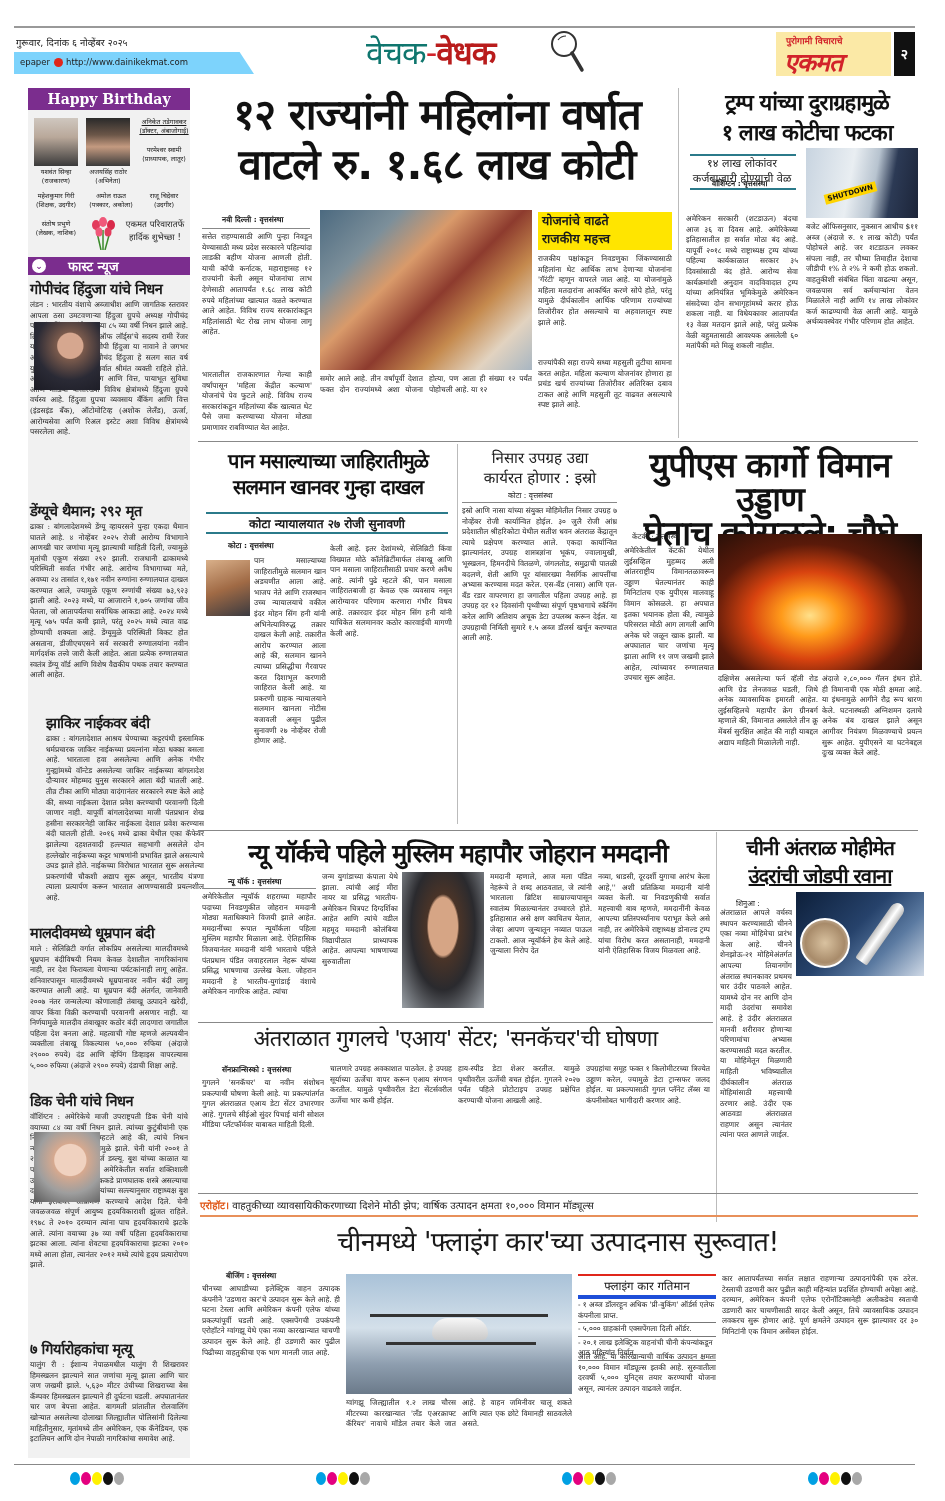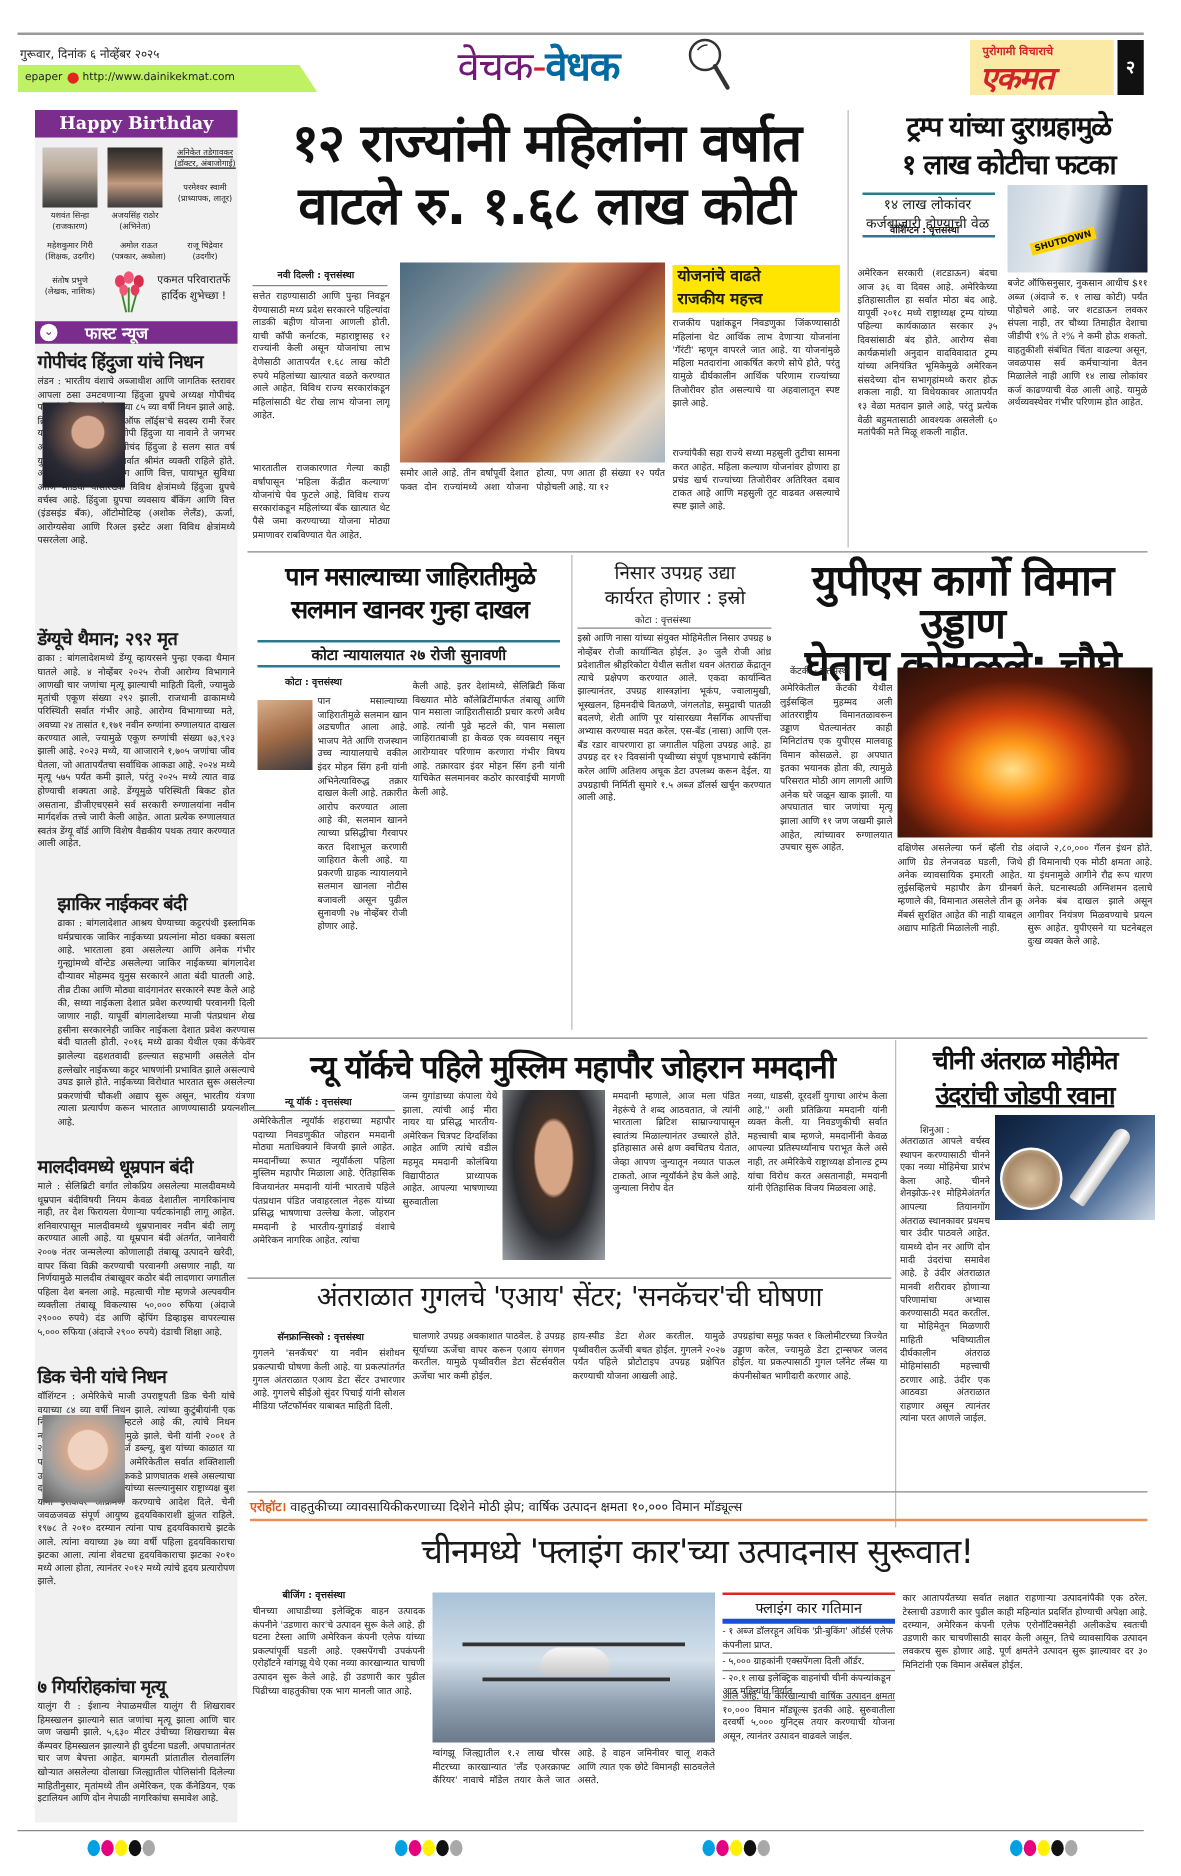--- a/index.html
+++ b/index.html
@@ -12,27 +12,27 @@
   .vrule { position: absolute; background: #bbb; width: 1px; }
   .img { position: absolute; overflow: hidden; }
   .sb-title { font-weight: bold; font-size: 14.5px; font-family: "DejaVu Sans", sans-serif; letter-spacing: -0.5px; }
   .dot { display: inline-block; width: 10px; height: 13px; border-radius: 50%; margin-right: 1px; }
 </style>
 </head>
 <body>
 
 <div class="abs" style="left:14px;top:26px;width:901px;height:52px;border-top:2px solid #999;">
   <div class="abs" style="left:2px;top:8px;font-size:9.5px;color:#222;">गुरूवार, दिनांक ६ नोव्हेंबर २०२५</div>
-  <div class="abs" style="left:0;top:24px;width:240px;height:22px;background:#bef264;clip-path:polygon(0 0,94% 0,100% 100%,0 100%);">
+  <div class="abs" style="left:0;top:24px;width:240px;height:22px;background:#7dd3fc;clip-path:polygon(0 0,94% 0,100% 100%,0 100%);">
     <span class="abs" style="left:6px;top:5px;font-size:8.5px;color:#222;">epaper</span>
     <span class="abs" style="left:40px;top:6px;width:9px;height:9px;border-radius:50%;background:#e0261b;"></span>
     <span class="abs" style="left:52px;top:5px;font-size:8.5px;color:#222;">http://www.dainikekmat.com</span>
   </div>
   <div class="abs" style="left:352px;top:2px;font-size:32px;font-family:'DejaVu Sans',sans-serif;letter-spacing:-1px;">
-    <span style="color:#701a75;">वेचक</span><span style="color:#d2232a;">-</span><span style="color:#0369a1;font-weight:bold;">वेधक</span>
+    <span style="color:#0f766e;">वेचक</span><span style="color:#d2232a;">-</span><span style="color:#b91c1c;font-weight:bold;">वेधक</span>
   </div>
   <svg class="abs" style="left:535px;top:0px;" width="36" height="46" viewBox="0 0 36 46">
     <circle cx="15" cy="16" r="12" fill="none" stroke="#333" stroke-width="2"></circle>
     <path d="M9 12 Q12 8 17 8" fill="none" stroke="#333" stroke-width="1.2"></path>
     <line x1="23" y1="25" x2="33" y2="42" stroke="#333" stroke-width="3.5" stroke-linecap="round"></line>
   </svg>
   <div class="abs" style="left:762px;top:4px;width:115px;height:44px;background:#fbe9a6;">
     <div style="position:absolute;left:10px;top:2px;font-size:9px;color:#d2232a;font-weight:bold;">पुरोगामी विचाराचे</div>
     <div style="position:absolute;left:8px;top:12px;font-size:25px;color:#d2232a;font-weight:bold;font-style:italic;letter-spacing:-1px;">एकमत</div>
   </div>

